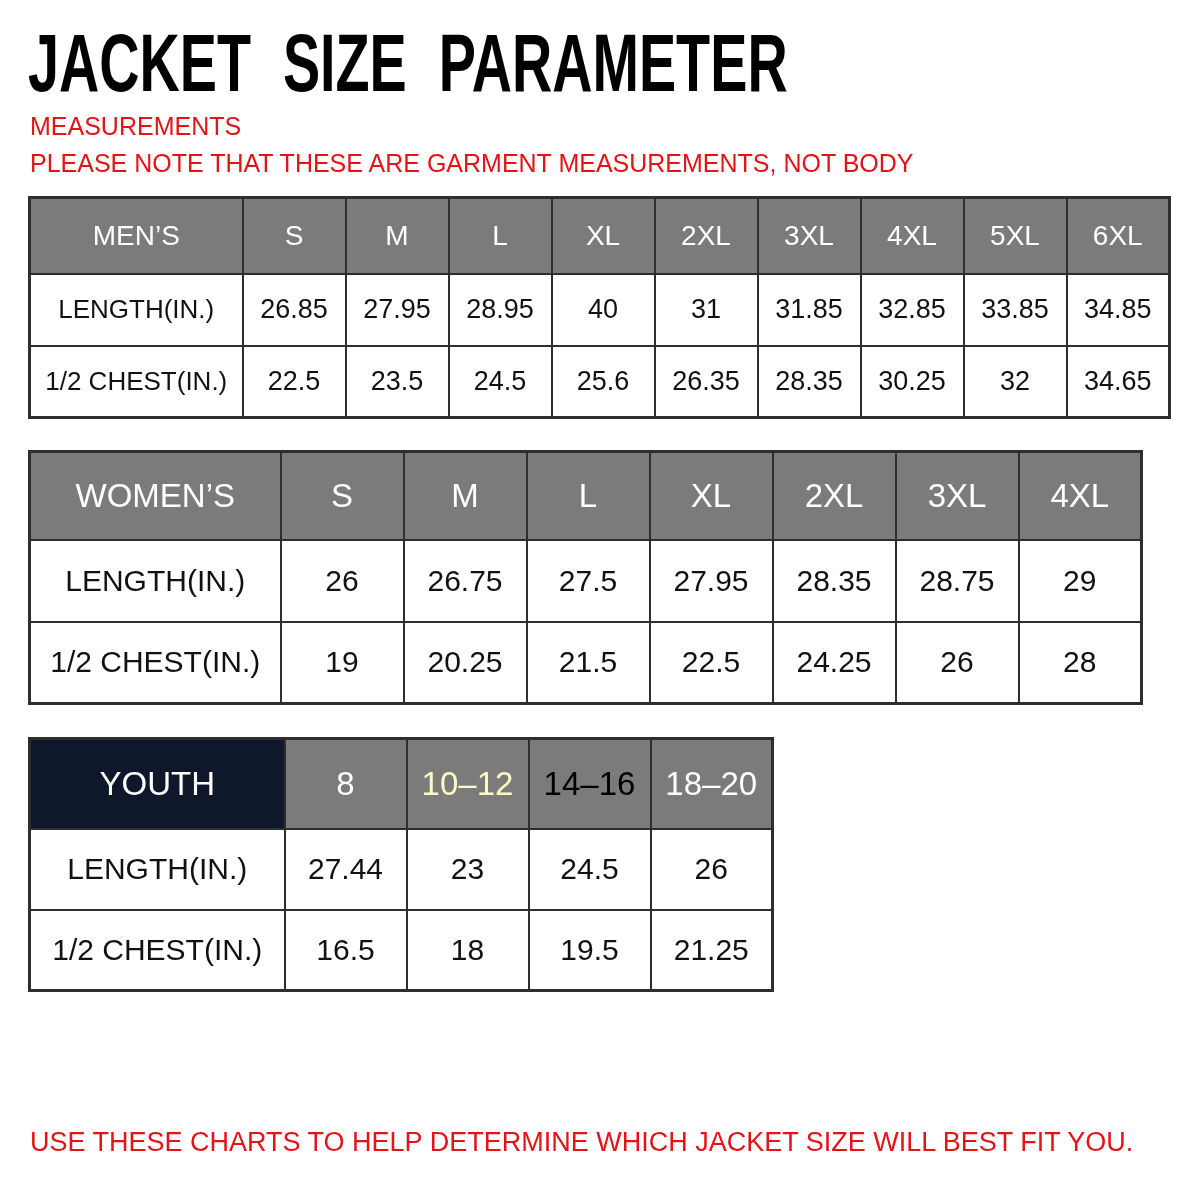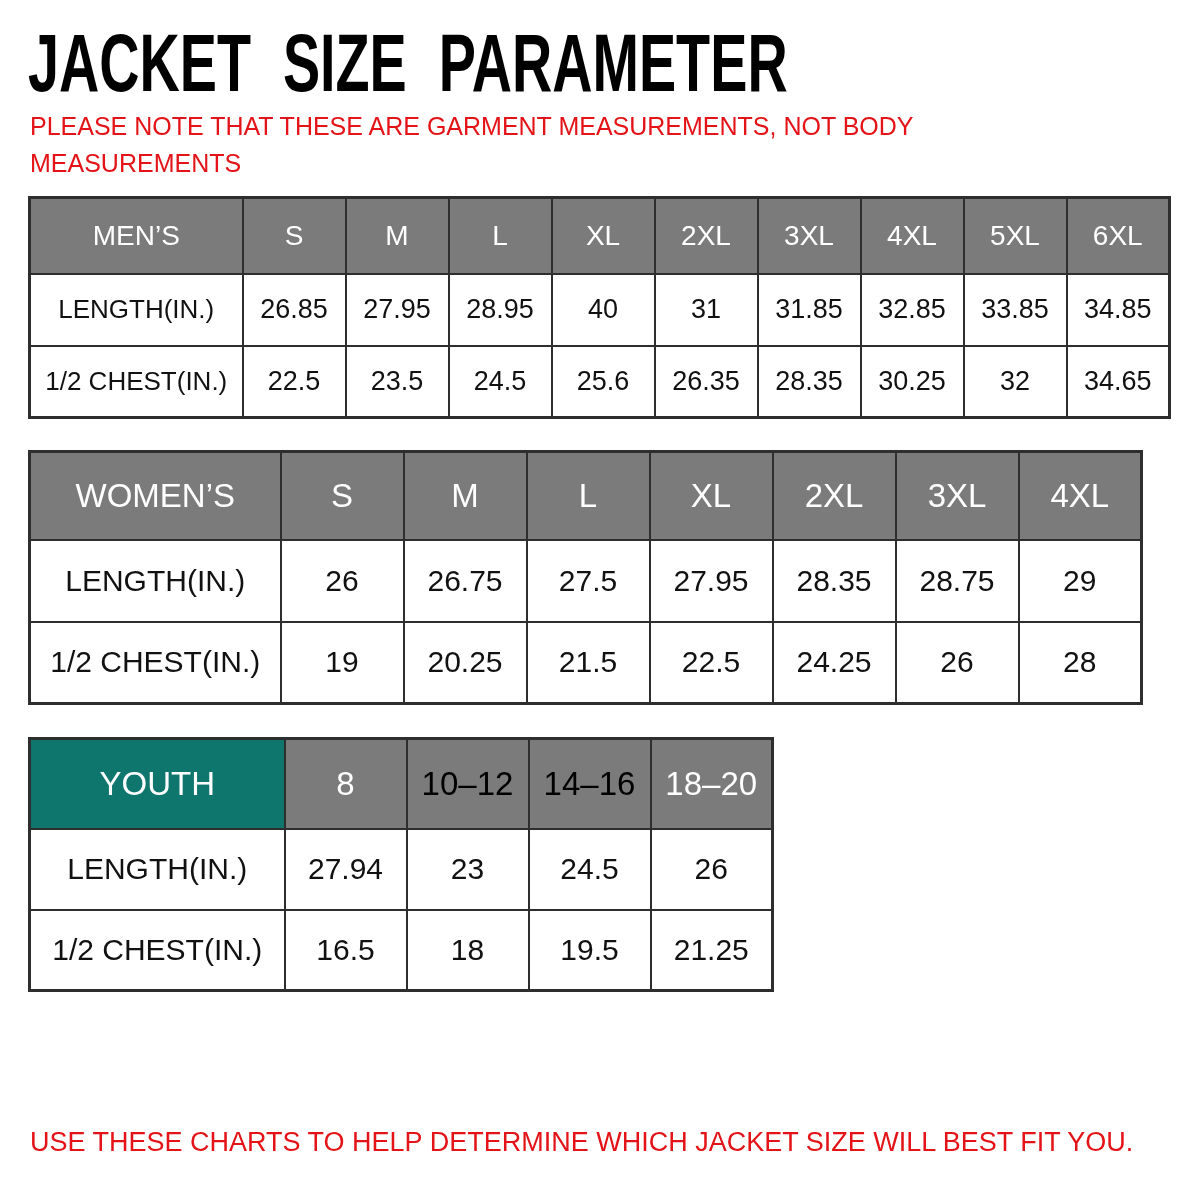--- a/index.html
+++ b/index.html
@@ -87,22 +87,22 @@
   }
 </style>
 </head>
 <body>
 
 <div id="page">
 
   <div id="title">JACKET SIZE PARAMETER</div>
 
   <div id="note">
+    <div>MEASUREMENTS</div>
     <div>PLEASE NOTE THAT THESE ARE GARMENT MEASUREMENTS, NOT BODY</div>
-    <div>MEASUREMENTS</div>
   </div>
 
   <div id="mens-wrap" class="tbl-wrap">
       <table class="size-table tbl-mens">
         <colgroup>
           <col style="width: 213px;">
           <col style="width: 103px;">
           <col style="width: 103px;">
           <col style="width: 103px;">
           <col style="width: 103px;">
@@ -206,31 +206,31 @@
       <table class="size-table tbl-youth">
         <colgroup>
           <col style="width: 255px;">
           <col style="width: 122px;">
           <col style="width: 122px;">
           <col style="width: 122px;">
           <col style="width: 122px;">
         </colgroup>
         <thead>
           <tr>
-            <th style="background: #0f766e; color: rgb(255, 255, 255);">YOUTH</th>
+            <th style="background: #0f172a; color: rgb(255, 255, 255);">YOUTH</th>
             <th style="background: rgb(123, 123, 123); color: rgb(255, 255, 255);">8</th>
-            <th style="background: rgb(123, 123, 123); color: #000000;">10–12</th>
+            <th style="background: rgb(123, 123, 123); color: #fef9c3;">10–12</th>
             <th style="background: rgb(123, 123, 123); color: #000000;">14–16</th>
             <th style="background: rgb(123, 123, 123); color: rgb(255, 255, 255);">18–20</th>
           </tr>
         </thead>
         <tbody>
           <tr>
             <th>LENGTH(IN.)</th>
-            <td>27.94</td>
+            <td>27.44</td>
             <td>23</td>
             <td>24.5</td>
             <td>26</td>
           </tr>
           <tr>
             <th>1/2 CHEST(IN.)</th>
             <td>16.5</td>
             <td>18</td>
             <td>19.5</td>
             <td>21.25</td>

